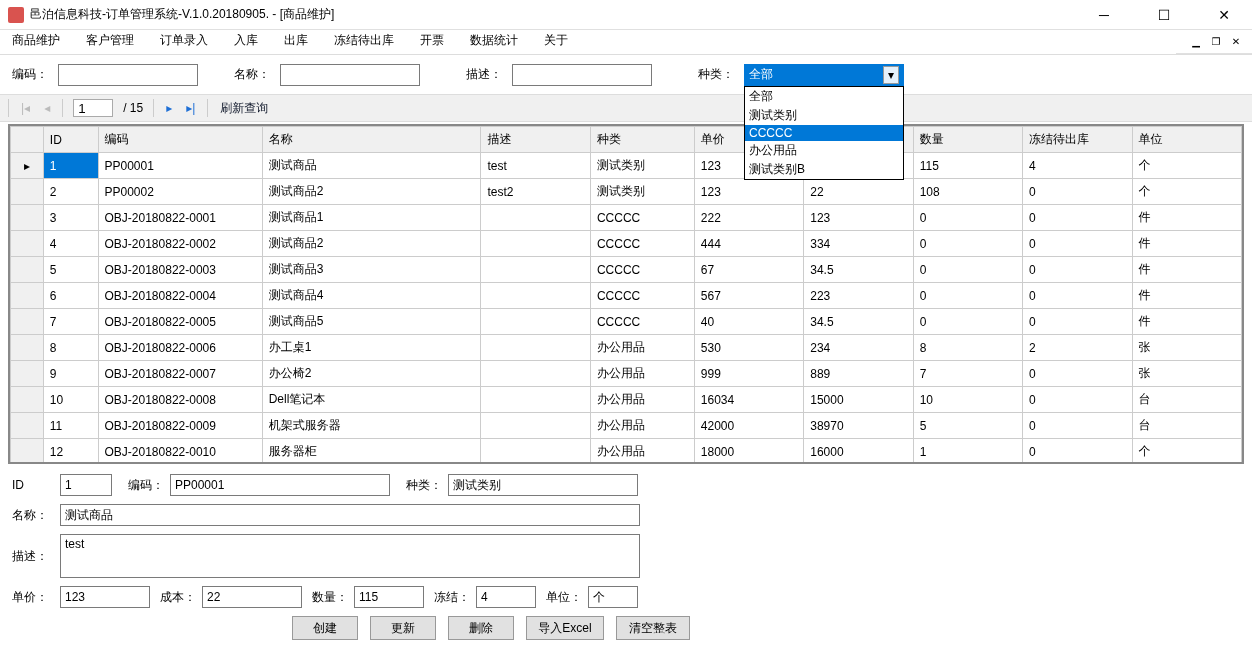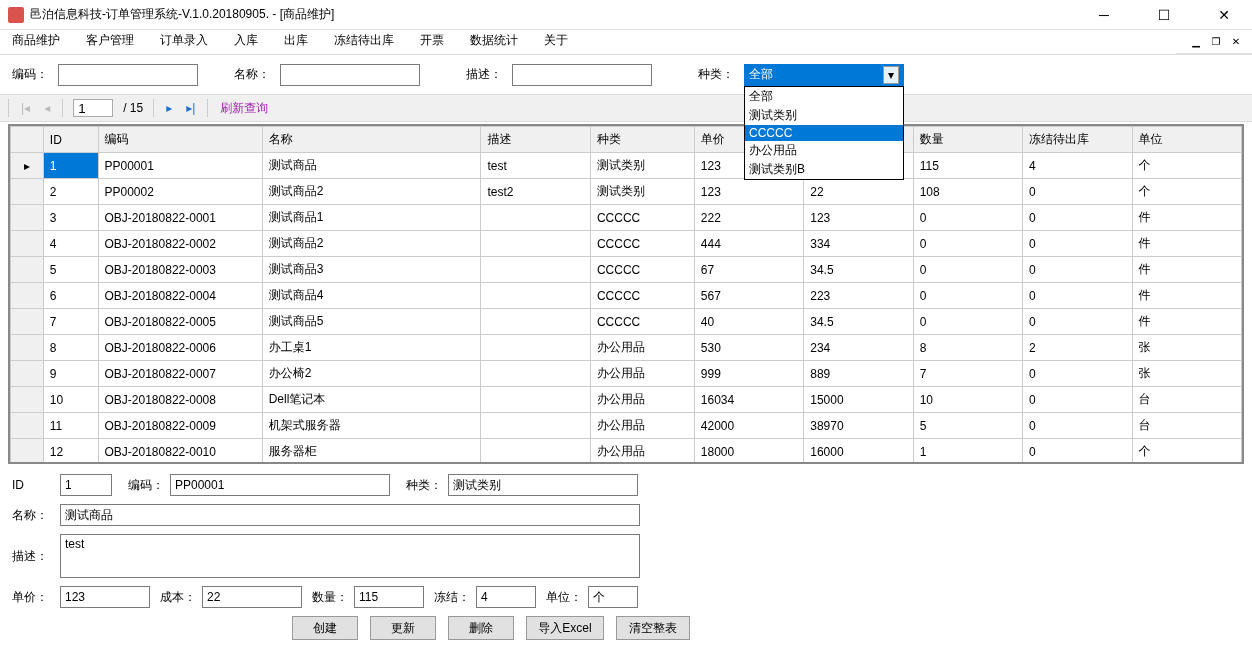--- a/index.html
+++ b/index.html
@@ -17,21 +17,21 @@
 .filterbar label { margin-right: 2px; }
 .filterbar input { height: 22px; border: 1px solid #7a7a7a; padding: 0 4px; }
 .combo-wrap { position: relative; }
 .combo { width: 160px; height: 22px; border: 1px solid #0078d7; background: #fff; display: flex; align-items: center; padding: 0 4px; color:#fff; background:#0078d7;}
 .combo .arrow { margin-left: auto; border:1px solid #999; width:16px; height:18px; display:flex; align-items:center; justify-content:center; background:#e5f1fb; color:#000;}
 .combo-list { position: absolute; top: 22px; left: 0; width: 160px; border: 1px solid #000; background: #fff; z-index: 100; }
 .combo-list .opt { padding: 1px 4px; cursor: pointer; }
 .combo-list .opt.sel { background: #0078d7; color: #fff; }
 .navbar { height: 28px; background: #f0f0f0; display: flex; align-items: center; padding: 0 8px; gap: 10px; border-top:1px solid #ddd; border-bottom:1px solid #ddd;}
 .navbar .navsep { width:1px; height:18px; background:#ccc;}
-.navbar .navbtn { cursor: pointer; color:#a21caf; padding:0 2px;}
+.navbar .navbtn { cursor: pointer; color:#0f172a; padding:0 2px;}
 .navbar .navbtn.dim { color:#bbb;}
 .navbar input { width: 40px; height: 18px; border: 1px solid #aaa; text-align: left; padding:0 4px;}
 .gridwrap { height: 340px; overflow: auto; border: 2px solid #888; margin: 2px 8px; position:relative;}
 table { border-collapse: collapse; width: 100%; table-layout: fixed; }
 th, td { border: 1px solid #ccc; padding: 4px 6px; text-align: left; height: 26px; overflow: hidden; white-space: nowrap; background:#fff;}
 th { background: #f0f0f0; font-weight: normal; }
 col.rowh { width: 30px; }
 col.c-id { width: 50px; }
 col.c-code { width: 150px; }
 col.c-name { width: 200px; }

